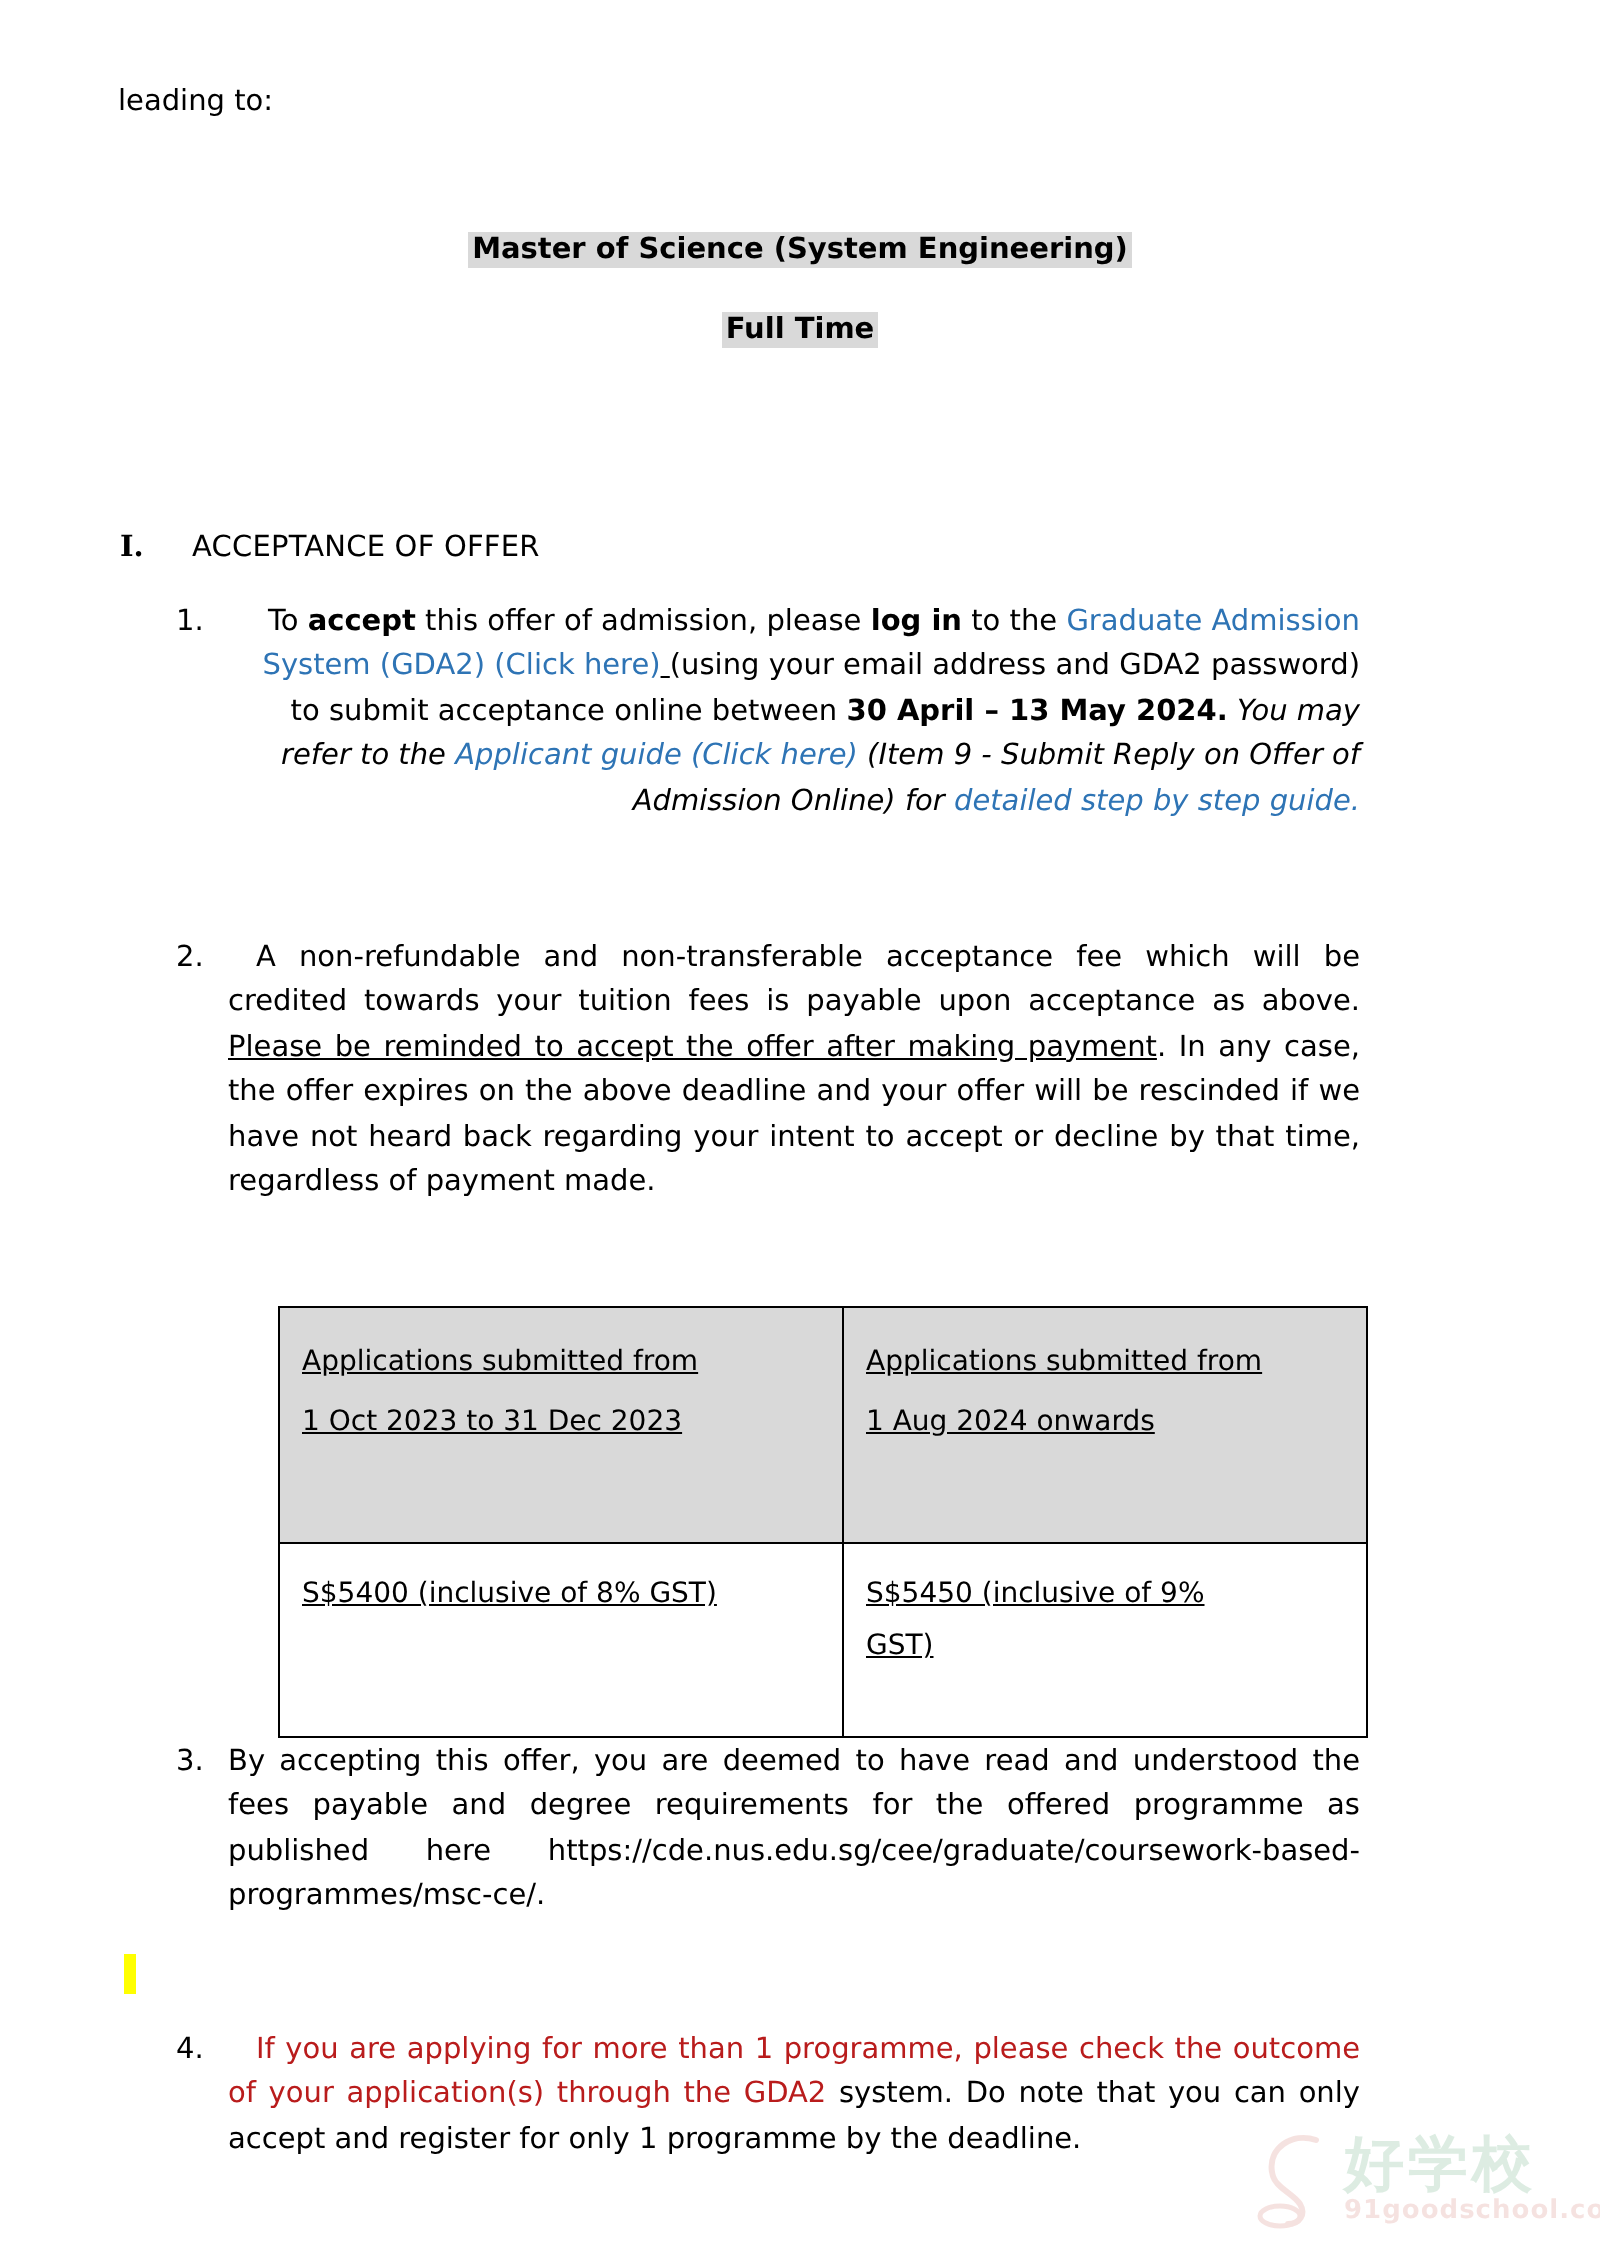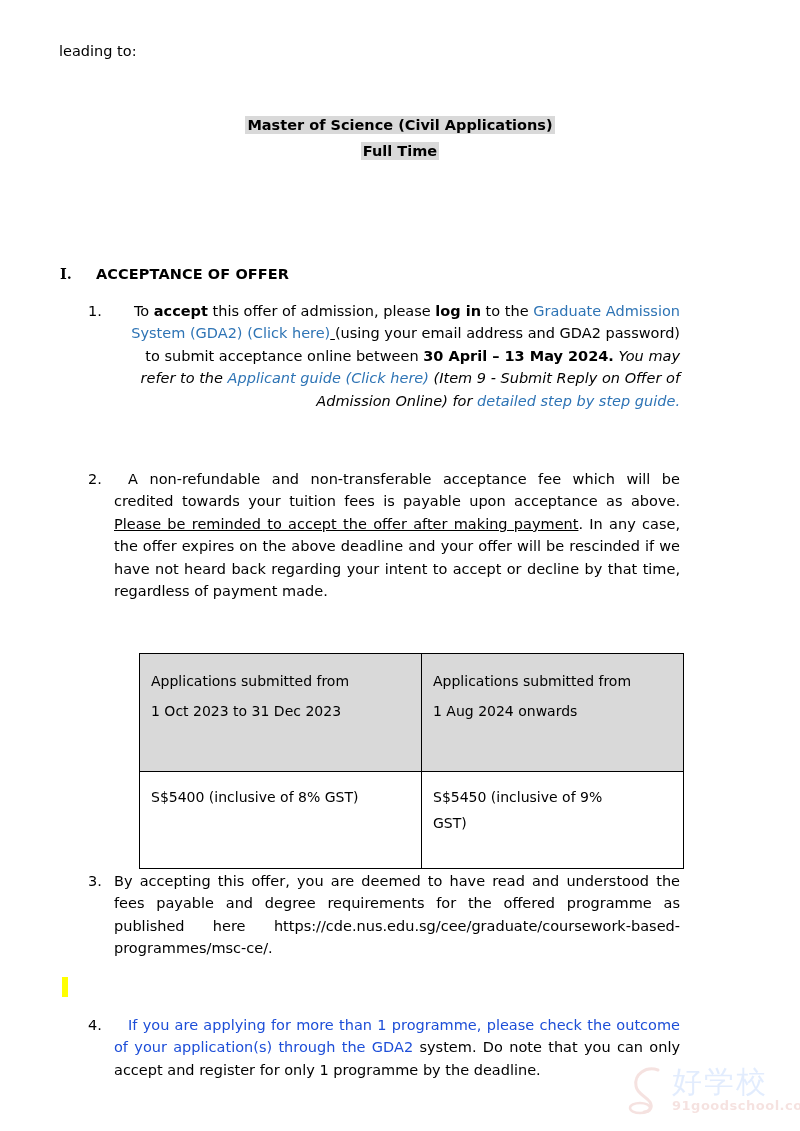--- a/index.html
+++ b/index.html
@@ -21,21 +21,21 @@
     width: 734px;
     height: 1131px;
   }
 
   
   .hl-gray   { background: #d9d9d9; }
   .b    { font-weight: bold; }
   .i    { font-style: italic; }
   .u    { text-decoration: underline; margin-top: 32px; }
   .link { color: #2e74b5; }
-  .orange { color: #1d4ed8; }
+  .orange { color: #b91c1c; }
 
   
   .leading-to {
     position: absolute;
     left: 59px;
     top: 40px;
     font-size: 14.5px;
     line-height: 22px;
     white-space: nowrap;
   }
@@ -47,41 +47,41 @@
     top: 114px;
     width: 800px;
     text-align: center;
   }
   .title-line {
     font-size: 14.5px;
     font-weight: bold;
     line-height: 22px;
     margin: 0;
   }
-  .title-line + .title-line { margin-top: 4px; text-align: center; }
+  .title-line + .title-line { margin-top: 18px; text-align: center; }
   .title-line > span { padding: 1px 2px; }
 
   
   .section-heading {
     position: absolute;
     left: 60px;
     top: 264px;
     font-size: 14.5px;
     line-height: 20px;
     white-space: nowrap;
   }
   .section-heading .numeral {
     font-family: "DejaVu Serif", serif;
     font-weight: bold;
     display: inline-block;
     width: 36px;
   }
   .section-heading .heading-text {
     font-family: "DejaVu Sans", sans-serif;
-    font-weight: bold;
+    font-weight: normal;
     letter-spacing: 0.1px;
   }
 
   
   .item {
     position: absolute;
     font-size: 14.5px;
     line-height: 22.4px;
   }
   .item .num {
@@ -128,21 +128,21 @@
   .fee-table td.col-b { width: 240px; }
   .fee-table tr.head td {
     background: #d9d9d9;
     height: 93px;
   }
   .fee-table tr.body td {
     background: #ffffff;
     height: 72px;
     line-height: 26px;
   }
-  .fee-table .cell-line { display: block; }
+  .fee-table .cell-line { display: block; text-decoration: underline; }
 
   
   .yellow-mark {
     position: absolute;
     left: 62px;
     top: 977px;
     width: 6px;
     height: 20px;
     background: #ffff00;
   }
@@ -155,22 +155,22 @@
     width: 168px;
     height: 66px;
     opacity: 0.14;
     pointer-events: none;
   }
   .watermark .wm-cn {
     position: absolute;
     left: 44px;
     top: 2px;
     font-size: 30px;
-    font-weight: normal;
-    color: #3b82f6;
+    font-weight: bold;
+    color: #15803d;
     letter-spacing: 2px;
     white-space: nowrap;
   }
   .watermark .wm-url {
     position: absolute;
     left: 44px;
     top: 38px;
     font-size: 13px;
     font-weight: bold;
     color: #c0392b;
@@ -187,21 +187,21 @@
 </style>
 </head>
 <body>
 
 <div class="page">
 
   <div class="leading-to">leading to:</div>
 
   <div class="title-block">
     <div class="title-line">
-      <span class="hl-gray">Master of Science (Civil Applications)</span>
+      <span class="hl-gray">Master of Science (System Engineering)</span>
     </div>
     <div class="title-line">
       <span class="hl-gray">Full Time</span>
     </div>
   </div>
 
   <div class="section-heading">
     <span class="numeral">I.</span><span class="heading-text">ACCEPTANCE OF OFFER</span>
   </div>
 

